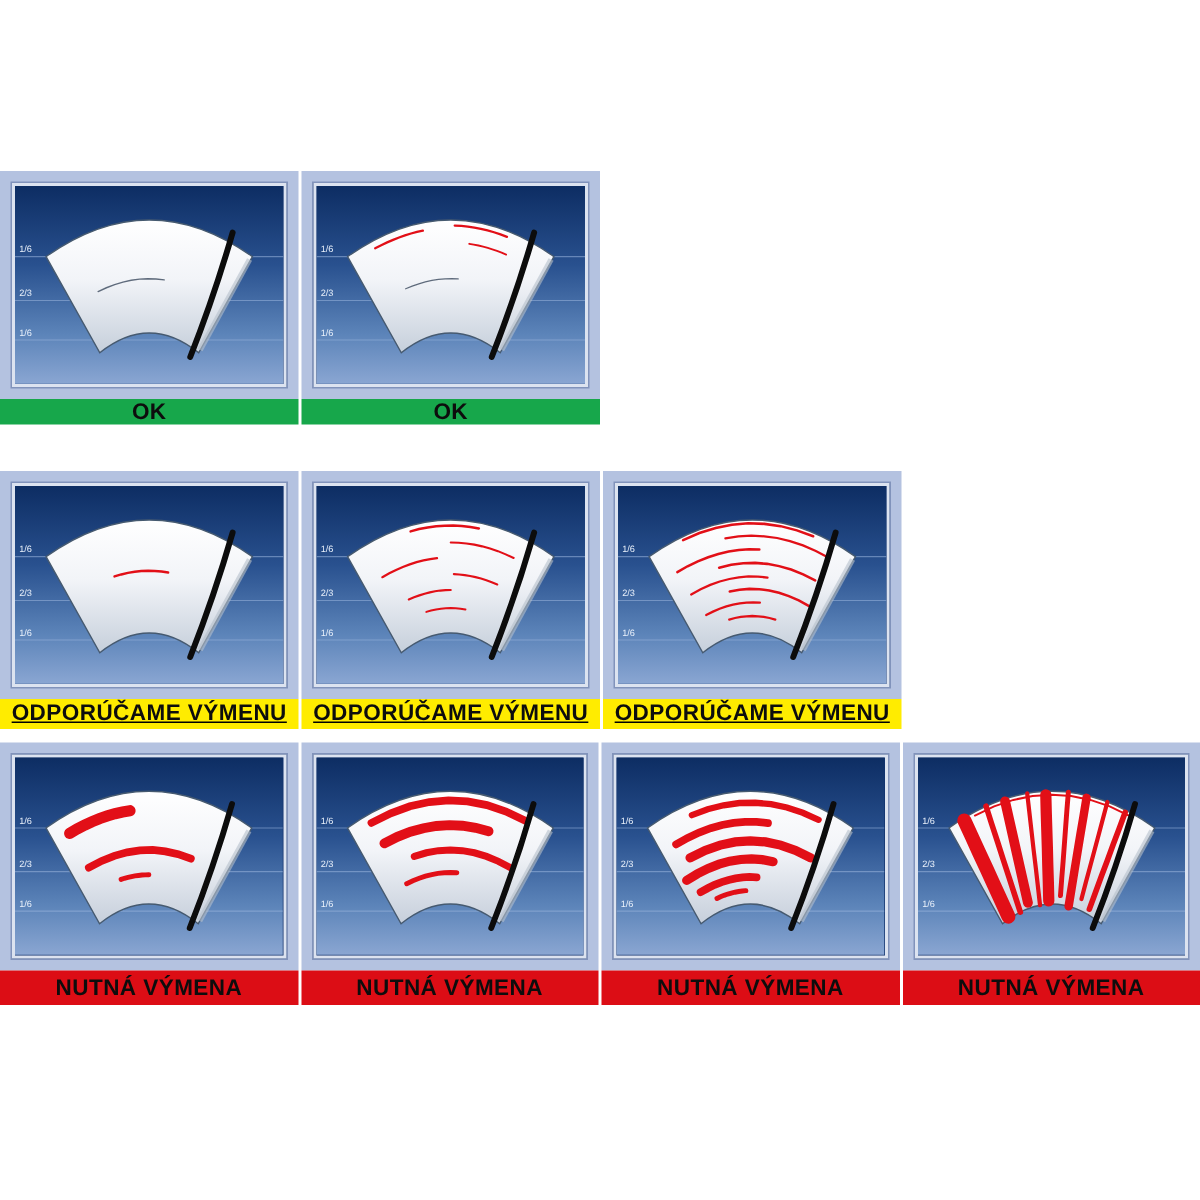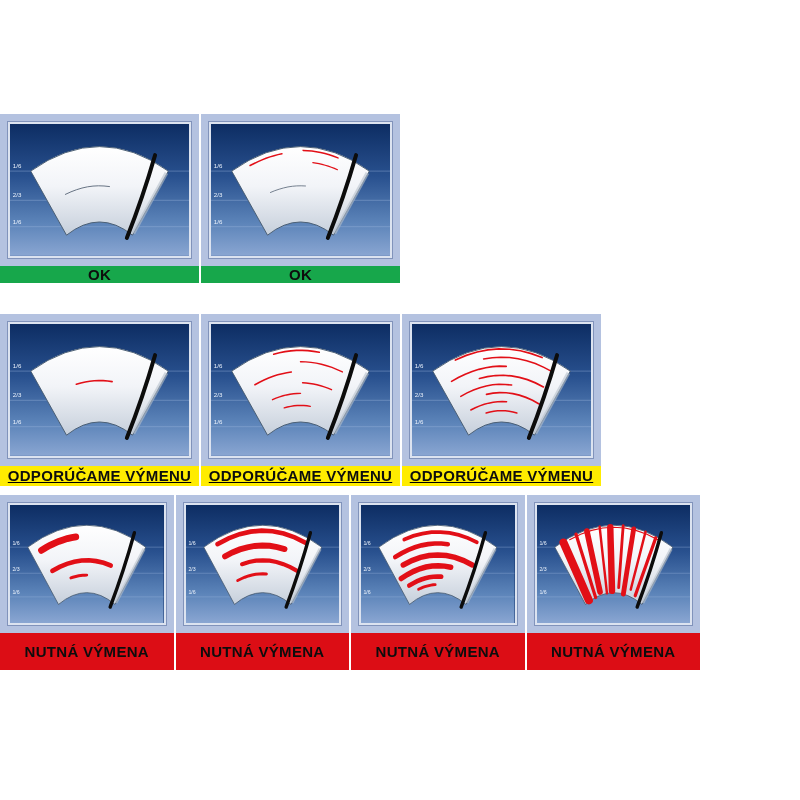--- a/index.html
+++ b/index.html
@@ -2,21 +2,21 @@
 <html><head>
 <meta charset="utf-8">
 <style>
   * { margin:0; padding:0; box-sizing:border-box; }
   html,body { background:#ffffff; }
   body { font-family:"Liberation Sans", sans-serif; }
   #canvas { position:relative; width:800px; height:800px; background:#ffffff; overflow:hidden; }
   .grid-row { position:absolute; display:flex; gap:2px; }
   #row-0 { top:114px; left:0; width:400px; }
   #row-1 { top:314px; left:0; width:601px;text-decoration:underline; }
-  #row-2 { top:495px; left:0; width:700px; }
+  #row-2 { top:495px; left:0; width:800px; }
   .cell { flex:1; display:flex; flex-direction:column; }
   #row-0 .cell { height:153px; }
   #row-1 .cell { height:172px; }
   #row-2 .cell { height:175px; }
   .panel { flex:1; background:#b4c2e0; padding:8px; }
   .screen-frame {
     width:100%; height:100%;
     border:2px solid #dce3f0;
     box-shadow:0 0 0 1px #8193bb;
     background:#10316b;

